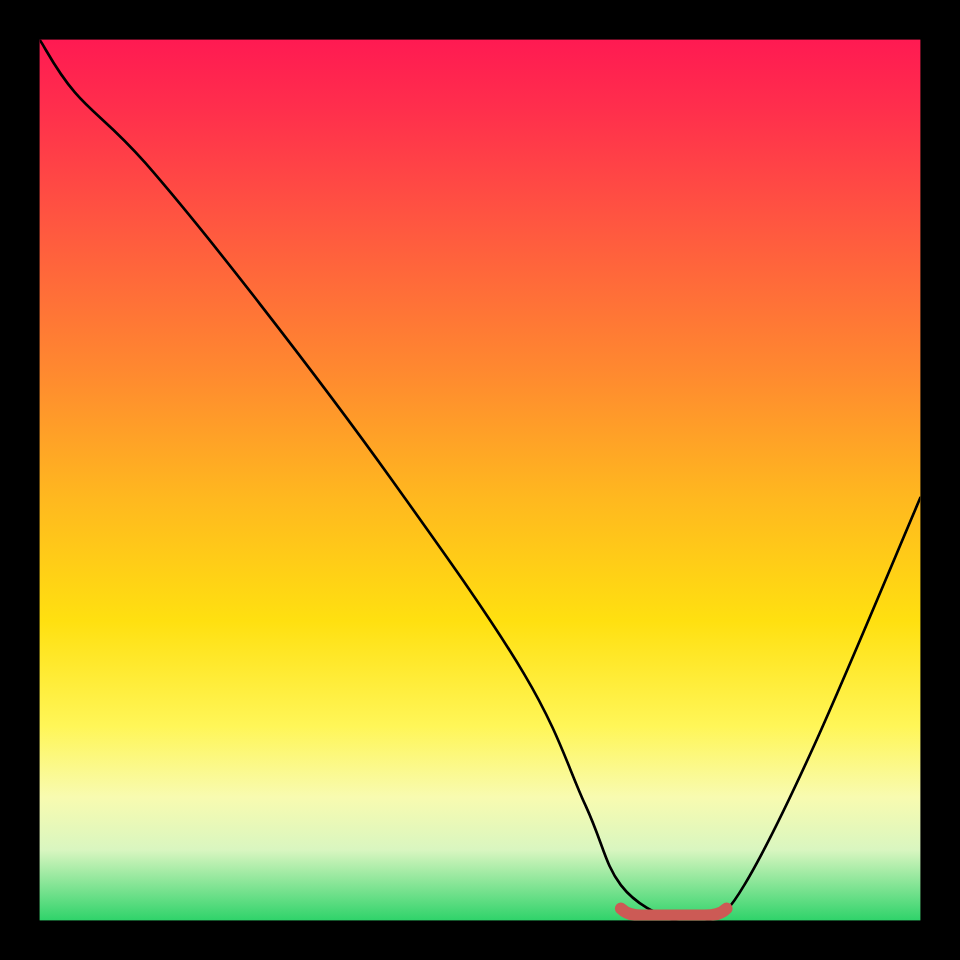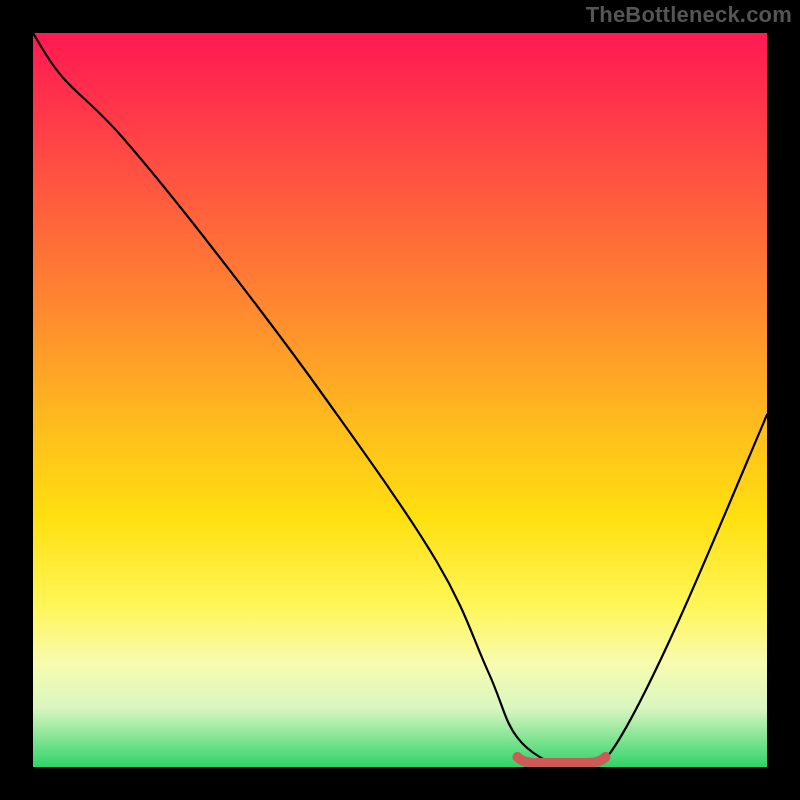--- a/index.html
+++ b/index.html
@@ -55,21 +55,20 @@
     position: absolute;
     inset: 0;
     width: 100%;
     height: 100%;
   }
 </style>
 </head>
 <body>
 
 <div class="frame">
-  <div class="watermark">TheBottleneck.com</div>
 
   <div class="plot">
     <div class="gradient"></div>
     <svg class="curve" viewBox="0 0 734 734" preserveAspectRatio="none">
       <path id="curve-path" fill="none" stroke="#000000" stroke-width="2.2" stroke-linecap="round" d="M 0.0 0.0 C 5.3 7.9, 13.5 25.5, 29.4 44.0 C 45.2 62.5, 60.3 71.1, 88.1 102.8 C 115.8 134.5, 146.5 172.6, 183.5 220.2 C 220.5 267.8, 254.0 311.5, 293.6 367.0 C 333.2 422.5, 374.6 479.6, 403.7 528.5 C 432.8 577.4, 440.5 606.9, 455.1 638.6 C 469.6 670.3, 471.2 687.5, 484.4 704.6 C 497.7 721.8, 515.3 728.7, 528.5 734.0 C 541.7 739.3, 547.3 739.3, 557.8 734.0 C 568.4 728.7, 571.3 731.1, 587.2 704.6 C 603.1 678.2, 619.5 645.3, 645.9 587.2 C 672.3 529.1, 718.1 418.7, 734.0 381.7"></path>
       <path id="band-path" fill="none" stroke="#cc5a55" stroke-width="10" stroke-linecap="round" d="M 484.4 724.0
               Q 490.4 730.0 502.4 730.0
               L 554.5 730.0
               Q 566.5 730.0 572.5 724.0"></path>
     </svg>

